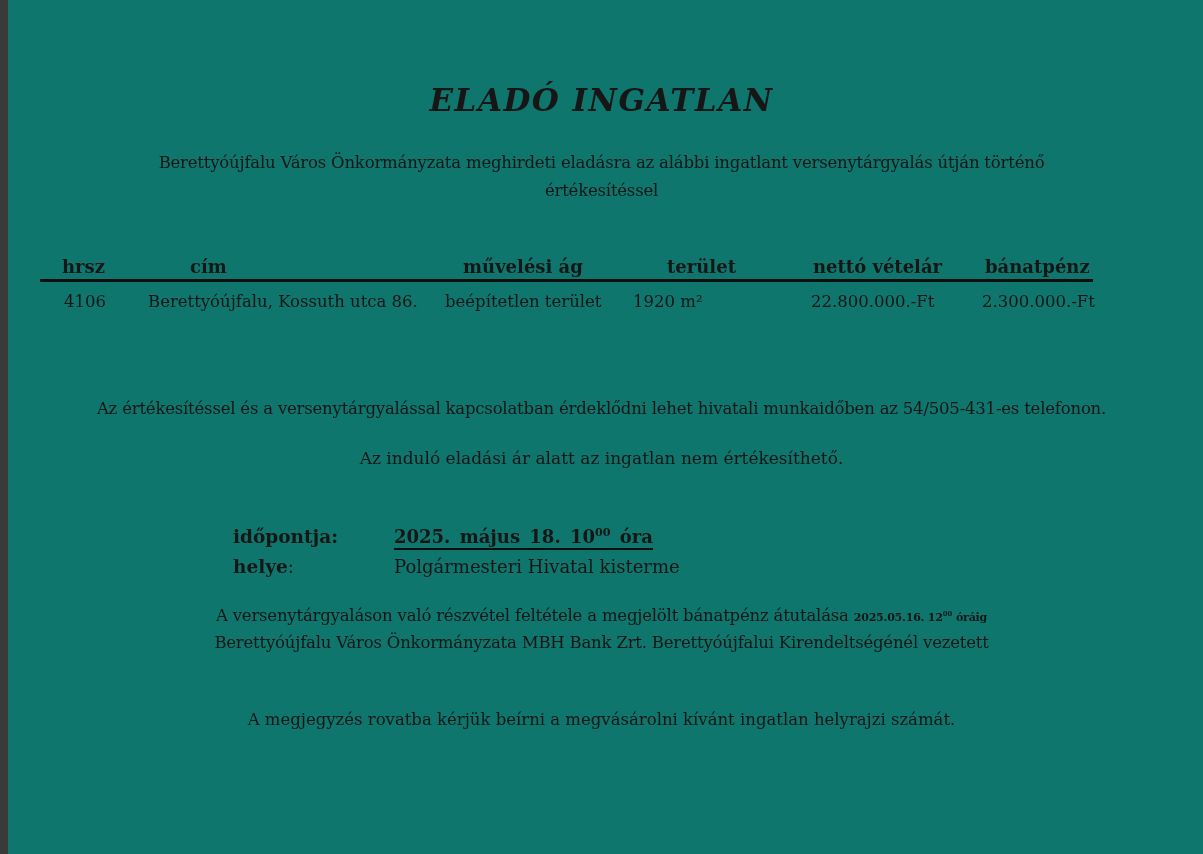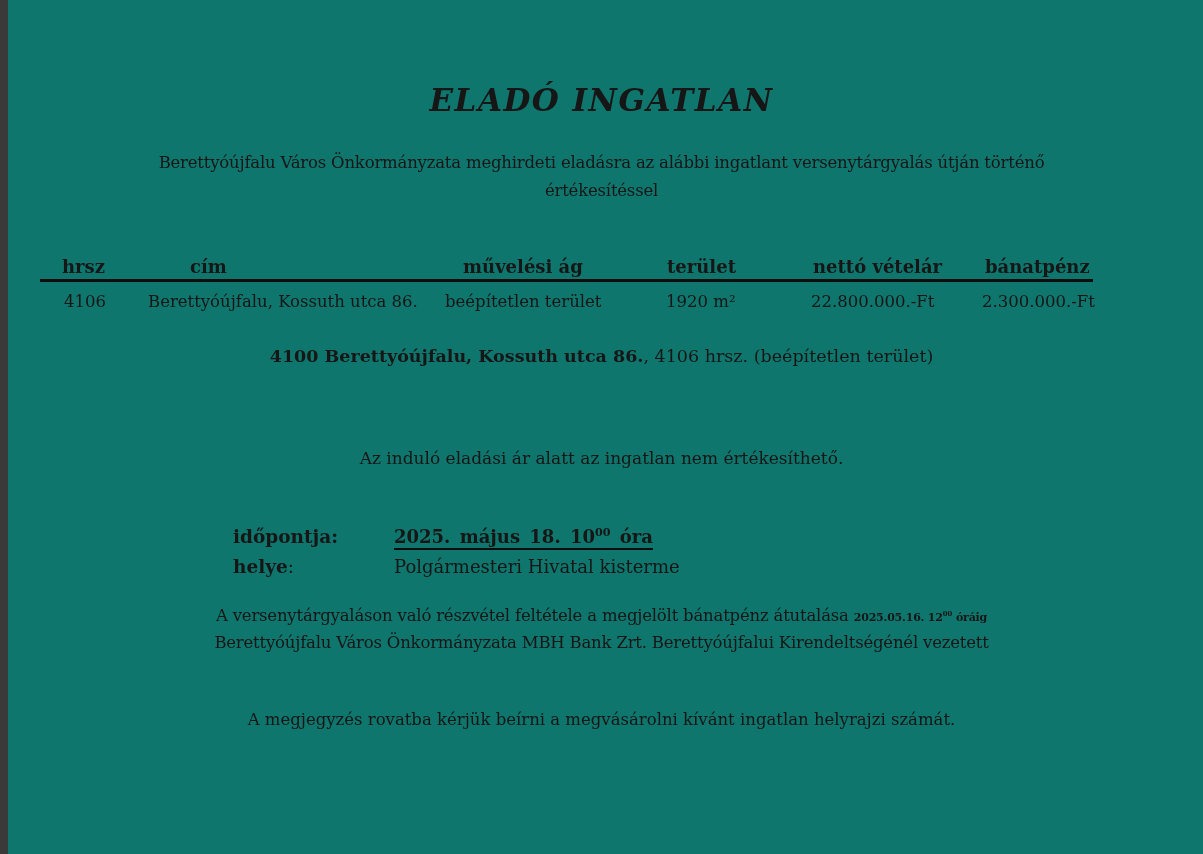--- a/index.html
+++ b/index.html
@@ -22,21 +22,21 @@
     font-size:31px;font-weight:bold;font-style:italic;
     letter-spacing:1.5px;
   }
   .intro-line{font-size:16.5px;letter-spacing:-0.2px;}
   .intro-line1{top:153px;}
   .intro-line2{top:181px;}
 
   .th{position:absolute;top:256px;font-size:18px;font-weight:bold;white-space:nowrap;}
   .td{position:absolute;top:292px;font-size:16.5px;white-space:nowrap;}
   .th0{left:62px}.th1{left:190px}.th2{left:463px}.th3{left:667px}.th4{left:813px}.th5{left:985px}
-  .td0{left:64px}.td1{left:148px}.td2{left:445px}.td3{left:666px}.td4{left:811px}.td5{left:982px}
+  .td0{left:64px}.td1{left:148px}.td2{left:445px}.td3{left:633px}.td4{left:811px}.td5{left:982px}
   .header-rule{
     position:absolute;left:40px;top:279px;width:1053px;height:3px;
     background:#0d0d0d;
   }
 
   .address-line{top:346px;font-size:17.5px;}
   .address-line .b{font-weight:bold;}
 
   .contact-note{top:399px;font-size:16.5px;letter-spacing:-0.2px;}
   .minprice-note{top:448px;font-size:17px;}
@@ -85,24 +85,22 @@
     <div class="header-rule"></div>
 
     <span class="td td0">4106</span>
     <span class="td td1">Berettyóújfalu, Kossuth utca 86.</span>
     <span class="td td2">beépítetlen terület</span>
     <span class="td td3">1920 m²</span>
     <span class="td td4">22.800.000.-Ft</span>
     <span class="td td5">2.300.000.-Ft</span>
   </div>
 
-  <div class="abs centered address-line">
-    <span class="b">4100 Berettyóújfalu, Kossuth utca 86.</span><span>, 4106 hrsz. (beépítetlen terület)</span>
-  </div>
 
+  <div class="abs centered contact-note">Az értékesítéssel és a versenytárgyalással kapcsolatban érdeklődni lehet hivatali munkaidőben az 54/505-431-es telefonon.</div>
 
   <div class="abs centered minprice-note">Az induló eladási ár alatt az ingatlan nem értékesíthető.</div>
 
 
   <div>
     <span class="abs auction-label row-time">időpontja:</span>
     <span class="abs auction-value row-time"><span class="time-value"><span>2025. május 18. 10</span><span class="sup">00</span><span> óra</span></span></span>
   </div>
 
   <div>

